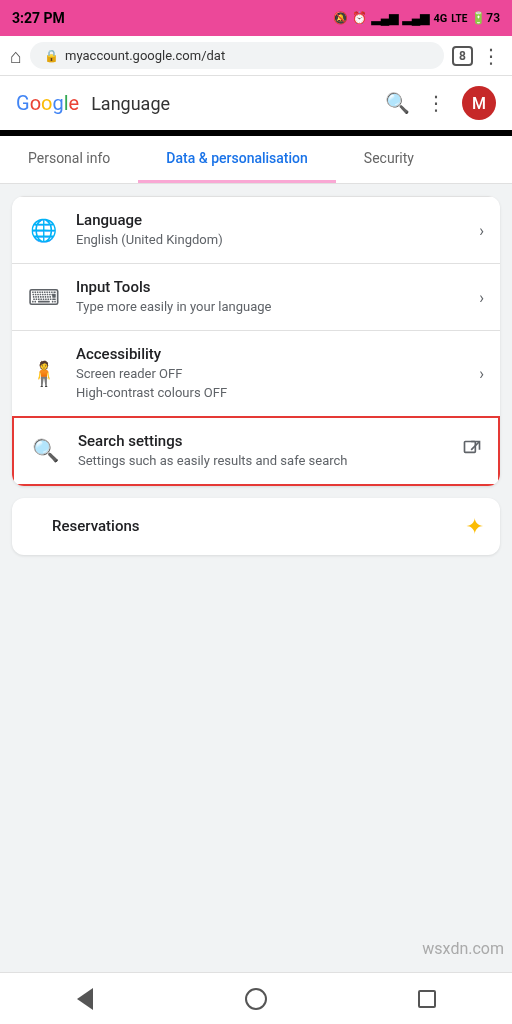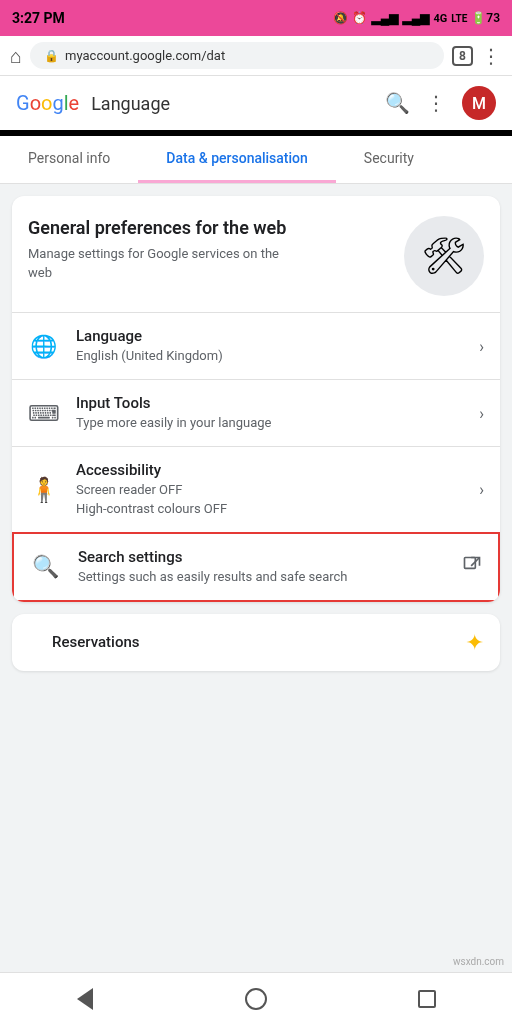--- a/index.html
+++ b/index.html
@@ -268,23 +268,23 @@
       width: 0;
       height: 0;
       border-top: 11px solid transparent;
       border-bottom: 11px solid transparent;
       border-right: 16px solid #555;
     }
 
     
     .watermark {
       position: fixed;
-      bottom: 57px;
+      bottom: 66px;
       right: 8px;
-      font-size: 10px;
+      font-size: 16px;
       color: #aaa;
     }
   </style>
 </head>
 <body>
 
 <div class="status-bar">
   <span class="status-time">3:27 PM</span>
   <div class="status-icons">
     <span>🔕</span>
@@ -321,29 +321,20 @@
 
 <div class="nav-tabs">
   <div class="nav-tab">Personal info</div>
   <div class="nav-tab active">Data &amp; personalisation</div>
   <div class="nav-tab">Security</div>
 </div>
 
 <div class="main-content" style="padding-bottom: 64px;">
 
   <div class="card">
-    <div class="pref-header">
-      <div class="pref-header-text">
-        <h2>General preferences for the web</h2>
-        <p>Manage settings for Google services on the web</p>
-      </div>
-      <div class="pref-icon-circle">
-        <span class="wrench-icon">🛠</span>
-      </div>
-    </div>
 
     <div class="settings-row">
       <div class="row-icon">🌐</div>
       <div class="row-content">
         <div class="row-title">Language</div>
         <div class="row-subtitle">English (United Kingdom)</div>
       </div>
       <div class="row-chevron">›</div>
     </div>
 

